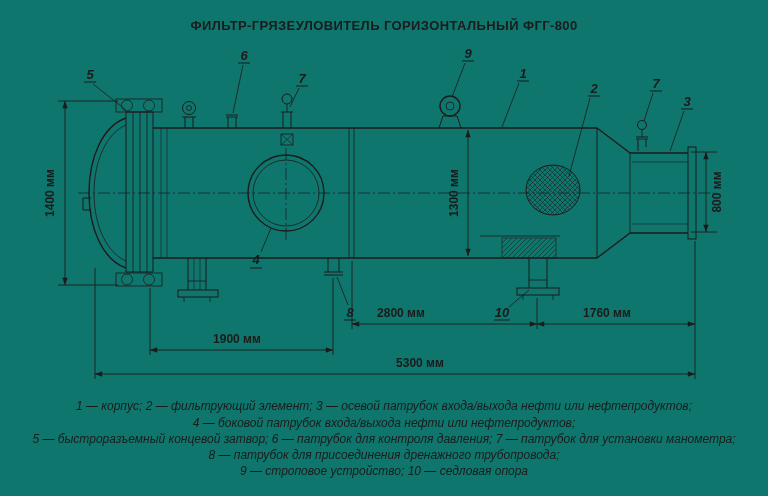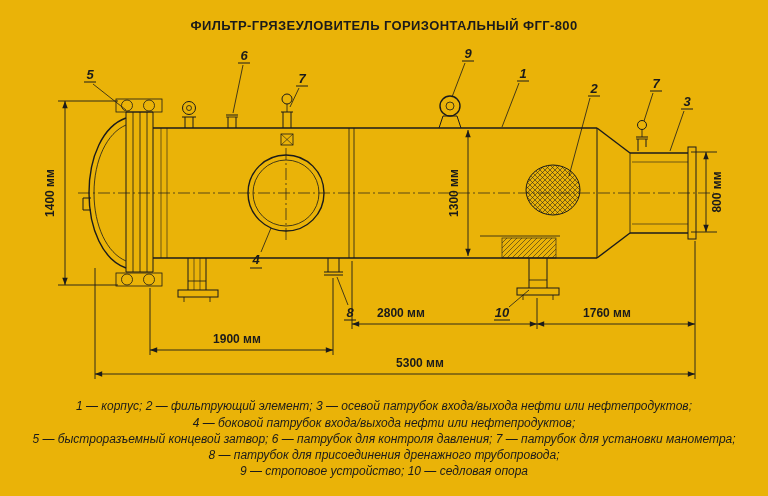--- a/index.html
+++ b/index.html
@@ -1,16 +1,16 @@
 <!DOCTYPE html>
 <html><head>
 <meta charset="utf-8">
 <style>
   html,body{margin:0;padding:0;background:#ffffff;}
-  .page{position:relative;width:768px;height:496px;background:#eab308;
+  .page{position:relative;width:768px;height:496px;background:#0f766e;
         font-family:"Liberation Sans",sans-serif;overflow:hidden;}
   svg{display:block;}
   text{fill:#1b1b1b;}
   .t-title{font-weight:bold;font-size:13px;letter-spacing:.4px;}
   .t-dim{font-weight:bold;font-size:12px;}
   .t-callout{font-style:italic;font-weight:bold;font-size:13px;}
   .t-legend{font-style:italic;font-size:12px;}
   .ln{stroke:#1b1b1b;fill:none;}
   .w14{stroke-width:1.4}
   .w10{stroke-width:1}

